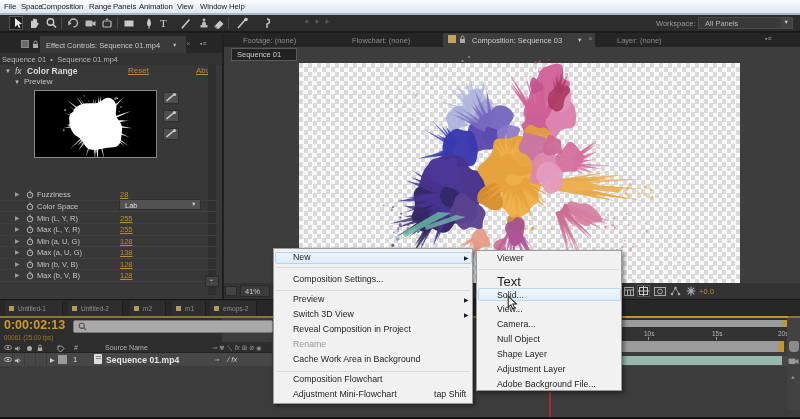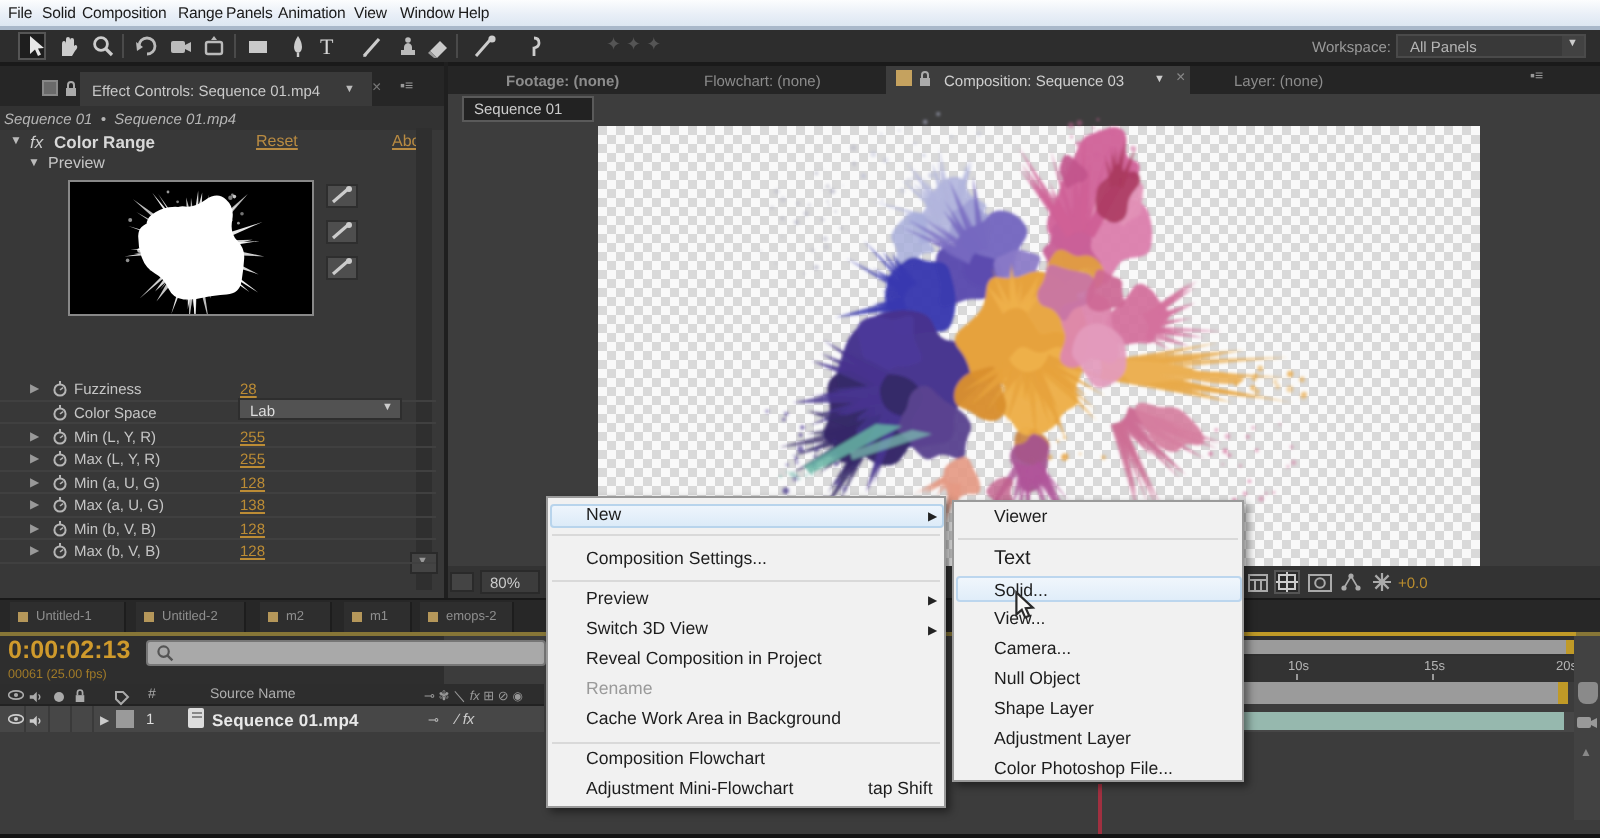--- a/index.html
+++ b/index.html
@@ -7,21 +7,21 @@
        font-family:"Liberation Sans",sans-serif;background:#3a3a3a;}
   .abs{position:absolute;}
   .tx{position:absolute;white-space:nowrap;}
 </style>
 </head>
 <body>
 
 <div class="abs" style="left:0;top:0;width:800px;height:13px;background:linear-gradient(#fcfdfe,#e9eff7 55%,#dde7f2);"></div>
 <div class="abs" style="left:0;top:13px;width:800px;height:2px;background:#a9b8ca;"></div>
 <div class="tx" style="left:4px;top:2px;font-size:7.8px;color:#1a1a1a;letter-spacing:-0.1px;">File</div>
-<div class="tx" style="left:21px;top:2px;font-size:7.8px;color:#1a1a1a;letter-spacing:-0.1px;">Solid</div>
+<div class="tx" style="left:21px;top:2px;font-size:7.8px;color:#1a1a1a;letter-spacing:-0.1px;">Space</div>
 <div class="tx" style="left:41px;top:2px;font-size:7.8px;color:#1a1a1a;letter-spacing:-0.1px;">Composition</div>
 <div class="tx" style="left:89px;top:2px;font-size:7.8px;color:#1a1a1a;letter-spacing:-0.1px;">Range</div>
 <div class="tx" style="left:113px;top:2px;font-size:7.8px;color:#1a1a1a;letter-spacing:-0.1px;">Panels</div>
 <div class="tx" style="left:139px;top:2px;font-size:7.8px;color:#1a1a1a;letter-spacing:-0.1px;">Animation</div>
 <div class="tx" style="left:177px;top:2px;font-size:7.8px;color:#1a1a1a;letter-spacing:-0.1px;">View</div>
 <div class="tx" style="left:200px;top:2px;font-size:7.8px;color:#1a1a1a;letter-spacing:-0.1px;">Window</div>
 <div class="tx" style="left:229px;top:2px;font-size:7.8px;color:#1a1a1a;letter-spacing:-0.1px;">Help</div>
 
 <div class="abs" style="left:0;top:15px;width:800px;height:16px;background:#2d2d2d;"></div>
 <div class="abs" style="left:9px;top:16px;width:14px;height:14px;background:#1e1e1e;border:1px solid #555;box-sizing:border-box;"></div>
@@ -93,21 +93,21 @@
 <div class="abs" style="left:21px;top:40px;width:8px;height:8px;background:#6a6a6a;border:1px solid #888;box-sizing:border-box;"></div>
 <svg class="abs" style="left:32px;top:40px;" width="7" height="9" viewBox="0 0 7 9">
     <rect x="1" y="4" width="5" height="4" fill="#aaa"></rect>
     <path d="M2,4 L2,2.5 Q2,1 3.5,1 Q5,1 5,2.5 L5,4" fill="none" stroke="#aaa" stroke-width="1"></path>
   </svg>
 <div class="tx" style="left:46px;top:40.5px;font-size:7.5px;color:#c9c9c9;">Effect Controls: Sequence 01.mp4</div>
 <div class="tx" style="left:172px;top:41.5px;font-size:5.5px;color:#bbb;">▼</div>
 <div class="tx" style="left:186px;top:39px;font-size:8px;color:#777;">×</div>
 <div class="tx" style="left:200px;top:39.5px;font-size:7px;color:#999;">▪≡</div>
 <div class="abs" style="left:0;top:53px;width:222px;height:12px;background:#323232;"></div>
-<div class="tx" style="left:2px;top:54.5px;font-size:7.5px;color:#b5b5b5;font-style:italic;">Sequence 01&nbsp;&nbsp;•&nbsp;&nbsp;Sequence 01.mp4</div>
+<div class="tx" style="left:2px;top:54.5px;font-size:7.5px;color:#b5b5b5;">Sequence 01&nbsp;&nbsp;•&nbsp;&nbsp;Sequence 01.mp4</div>
 <div class="tx" style="left:5px;top:67.5px;font-size:6px;color:#bbb;">▼</div>
 <div class="tx" style="left:15px;top:65.5px;font-size:8.5px;color:#ccc;font-style:italic;">fx</div>
 <div class="tx" style="left:27px;top:65.5px;font-size:8.5px;color:#d8d8d8;font-weight:bold;">Color Range</div>
 <div class="tx" style="left:128px;top:66px;font-size:8px;color:#b98b42;text-decoration:underline;">Reset</div>
 <div class="tx" style="left:196px;top:66px;font-size:8px;color:#b98b42;text-decoration:underline;">Abo</div>
 <div class="tx" style="left:14px;top:78.5px;font-size:6px;color:#bbb;">▼</div>
 <div class="tx" style="left:24px;top:77px;font-size:8px;color:#c5c5c5;">Preview</div>
 <div class="abs" style="left:34px;top:90px;width:123px;height:68px;background:#000;border:1px solid #888;box-sizing:border-box;"></div>
 <svg class="abs" style="left:35px;top:91px;" width="121" height="66" viewBox="0 0 121 66">
 <path d="M83.6,29.3 Q87.3,33.0 87.1,38.1 Q86.8,43.3 85.8,49.5 Q84.8,55.8 78.3,56.2 Q71.8,56.6 66.9,57.8 Q62.0,59.1 56.8,58.7 Q51.6,58.2 49.2,53.2 Q46.9,48.1 42.3,45.6 Q37.8,43.0 36.0,38.0 Q34.1,33.0 34.1,27.2 Q34.0,21.4 40.9,20.1 Q47.8,18.8 50.5,15.2 Q53.1,11.6 57.6,12.3 Q62.0,13.0 67.8,8.9 Q73.7,4.8 78.0,8.7 Q82.4,12.6 81.1,19.1 Q79.9,25.6 83.6,29.3 Z" fill="#fff"></path>
@@ -265,21 +265,21 @@
     <line x1="4" y1="5" x2="5.5" y2="3.8" stroke="#b5b5b5" stroke-width="0.8"></line>
   </svg>
 <div class="tx" style="left:37px;top:271.0px;font-size:7.5px;color:#c5c5c5;">Max (b, V, B)</div>
 <div class="tx" style="left:120px;top:271.0px;font-size:7.5px;color:#bc8c35;text-decoration:underline;">128</div>
 <div class="abs" style="left:119px;top:199px;width:82px;height:11px;background:#525252;border:1px solid #2e2e2e;box-sizing:border-box;"></div>
 <div class="tx" style="left:125px;top:200.5px;font-size:7.5px;color:#ddd;">Lab</div>
 <div class="tx" style="left:191px;top:201px;font-size:5.5px;color:#ccc;">▼</div>
 
 <div class="abs" style="left:222px;top:31px;width:578px;height:269px;background:#3d3d3d;"></div>
 <div class="abs" style="left:222px;top:31px;width:578px;height:16px;background:#252525;"></div>
-<div class="tx" style="left:253px;top:35.5px;font-size:7.5px;color:#8c8c8c;font-weight:bold;">Footage: (none)</div>
+<div class="tx" style="left:243px;top:35.5px;font-size:7.5px;color:#8c8c8c;">Footage: (none)</div>
 <div class="tx" style="left:352px;top:35.5px;font-size:7.5px;color:#8c8c8c;">Flowchart: (none)</div>
 <div class="abs" style="left:443px;top:32px;width:152px;height:15px;background:#3d3d3d;"></div>
 <div class="abs" style="left:448px;top:35px;width:8px;height:8px;background:#c5a25f;"></div>
 <svg class="abs" style="left:459px;top:35px;" width="7" height="9" viewBox="0 0 7 9">
     <rect x="1" y="4" width="5" height="4" fill="#aaa"></rect>
     <path d="M2,4 L2,2.5 Q2,1 3.5,1 Q5,1 5,2.5 L5,4" fill="none" stroke="#aaa" stroke-width="1"></path>
   </svg>
 <div class="tx" style="left:472px;top:35.5px;font-size:7.5px;color:#cfcfcf;">Composition: Sequence 03</div>
 <div class="tx" style="left:577px;top:36.5px;font-size:5.5px;color:#ccc;">▼</div>
 <div class="tx" style="left:588px;top:34px;font-size:8px;color:#888;">×</div>
@@ -796,21 +796,21 @@
 <circle cx="25.8" cy="182.1" r="1.3" fill="#66b5a5" fill-opacity="0.48"></circle>
 <circle cx="23.6" cy="181.0" r="0.7" fill="#66b5a5" fill-opacity="0.38"></circle>
 <circle cx="27.8" cy="182.6" r="1.0" fill="#66b5a5" fill-opacity="0.51"></circle>
 <circle cx="33.1" cy="182.7" r="0.7" fill="#66b5a5" fill-opacity="0.59"></circle>
 <circle cx="36.1" cy="182.2" r="0.7" fill="#66b5a5" fill-opacity="0.66"></circle>
 </g>
   </svg>
 <div class="abs" style="left:222px;top:283px;width:578px;height:17px;background:#333;"></div>
 <div class="abs" style="left:225px;top:286px;width:12px;height:10px;background:#444;border:1px solid #2a2a2a;box-sizing:border-box;"></div>
 <div class="abs" style="left:240px;top:285px;width:30px;height:12px;background:#3c3c3c;border:1px solid #2a2a2a;box-sizing:border-box;"></div>
-<div class="tx" style="left:245px;top:287px;font-size:7.5px;color:#ccc;">80%</div>
+<div class="tx" style="left:245px;top:287px;font-size:7.5px;color:#ccc;">41%</div>
 <svg class="abs" style="left:624px;top:287px;" width="10" height="9" viewBox="0 0 10 9">
     <rect x="0.5" y="0.5" width="9" height="8" fill="none" stroke="#aaa"></rect>
     <line x1="0.5" y1="3" x2="9.5" y2="3" stroke="#aaa"></line>
     <line x1="3.5" y1="3" x2="3.5" y2="8.5" stroke="#aaa"></line>
     <line x1="6.5" y1="3" x2="6.5" y2="8.5" stroke="#aaa"></line>
   </svg>
 <div class="abs" style="left:637px;top:285px;width:13px;height:12px;background:#2a2a2a;border:1px solid #555;box-sizing:border-box;"></div>
 <svg class="abs" style="left:637px;top:285px;" width="13" height="12" viewBox="0 0 13 12">
     <rect x="2.5" y="2.5" width="8" height="7" fill="none" stroke="#ccc"></rect>
     <line x1="6.5" y1="1" x2="6.5" y2="11" stroke="#ccc"></line>
@@ -943,24 +943,24 @@
 <div class="tx" style="left:293px;top:353.5px;font-size:8.8px;color:#1d1d1d;">Cache Work Area in Background</div>
 <div class="tx" style="left:293px;top:373.5px;font-size:8.8px;color:#1d1d1d;">Composition Flowchart</div>
 <div class="tx" style="left:293px;top:388.5px;font-size:8.8px;color:#1d1d1d;">Adjustment Mini-Flowchart</div>
 <div class="abs" style="left:276px;top:266.5px;width:194px;height:1px;background:#d9d9d9;"></div>
 <div class="abs" style="left:276px;top:289.5px;width:194px;height:1px;background:#d9d9d9;"></div>
 <div class="abs" style="left:276px;top:370.5px;width:194px;height:1px;background:#d9d9d9;"></div>
 <div class="tx" style="left:434px;top:389px;font-size:8.8px;color:#1d1d1d;">tap Shift</div>
 <div class="abs" style="left:476px;top:250px;width:146px;height:141px;background:#f1f1f1;border:1px solid #9a9a9a;box-sizing:border-box;box-shadow:2px 2px 4px rgba(0,0,0,0.45);"></div>
 <div class="abs" style="left:477.5px;top:288px;width:143px;height:13px;background:linear-gradient(#f0f6fc,#e0edf9);border:1px solid #bcd6ee;border-radius:2px;box-sizing:border-box;"></div>
 <div class="tx" style="left:497px;top:253px;font-size:8.8px;color:#1d1d1d;">Viewer</div>
-<div class="tx" style="left:497px;top:273.5px;font-size:10px;color:#1d1d1d;">Text</div>
+<div class="tx" style="left:497px;top:273.5px;font-size:13px;color:#1d1d1d;">Text</div>
 <div class="tx" style="left:497px;top:289.5px;font-size:8.8px;color:#1d1d1d;">Solid...</div>
 <div class="tx" style="left:497px;top:303.5px;font-size:8.8px;color:#1d1d1d;">View...</div>
 <div class="tx" style="left:497px;top:318.5px;font-size:8.8px;color:#1d1d1d;">Camera...</div>
 <div class="tx" style="left:497px;top:333.5px;font-size:8.8px;color:#1d1d1d;">Null Object</div>
 <div class="tx" style="left:497px;top:348.5px;font-size:8.8px;color:#1d1d1d;">Shape Layer</div>
 <div class="tx" style="left:497px;top:363.5px;font-size:8.8px;color:#1d1d1d;">Adjustment Layer</div>
-<div class="tx" style="left:497px;top:378.5px;font-size:8.8px;color:#1d1d1d;">Color Photoshop File...</div>
+<div class="tx" style="left:497px;top:378.5px;font-size:8.8px;color:#1d1d1d;">Adobe Background File...</div>
 <div class="abs" style="left:479px;top:268.5px;width:140px;height:1px;background:#d9d9d9;"></div>
 <svg class="abs" style="left:507px;top:294.5px;" width="15" height="19" viewBox="0 0 15 19">
 <path d="M1.2,1.2 L1.2,12.2 L3.9,9.9 L5.6,13.8 L7.6,12.9 L5.9,9.1 L9.4,8.8 Z" fill="#f8f8f8" stroke="#2a2a2a" stroke-width="1.1"></path>
 </svg>
 
 </body></html>

